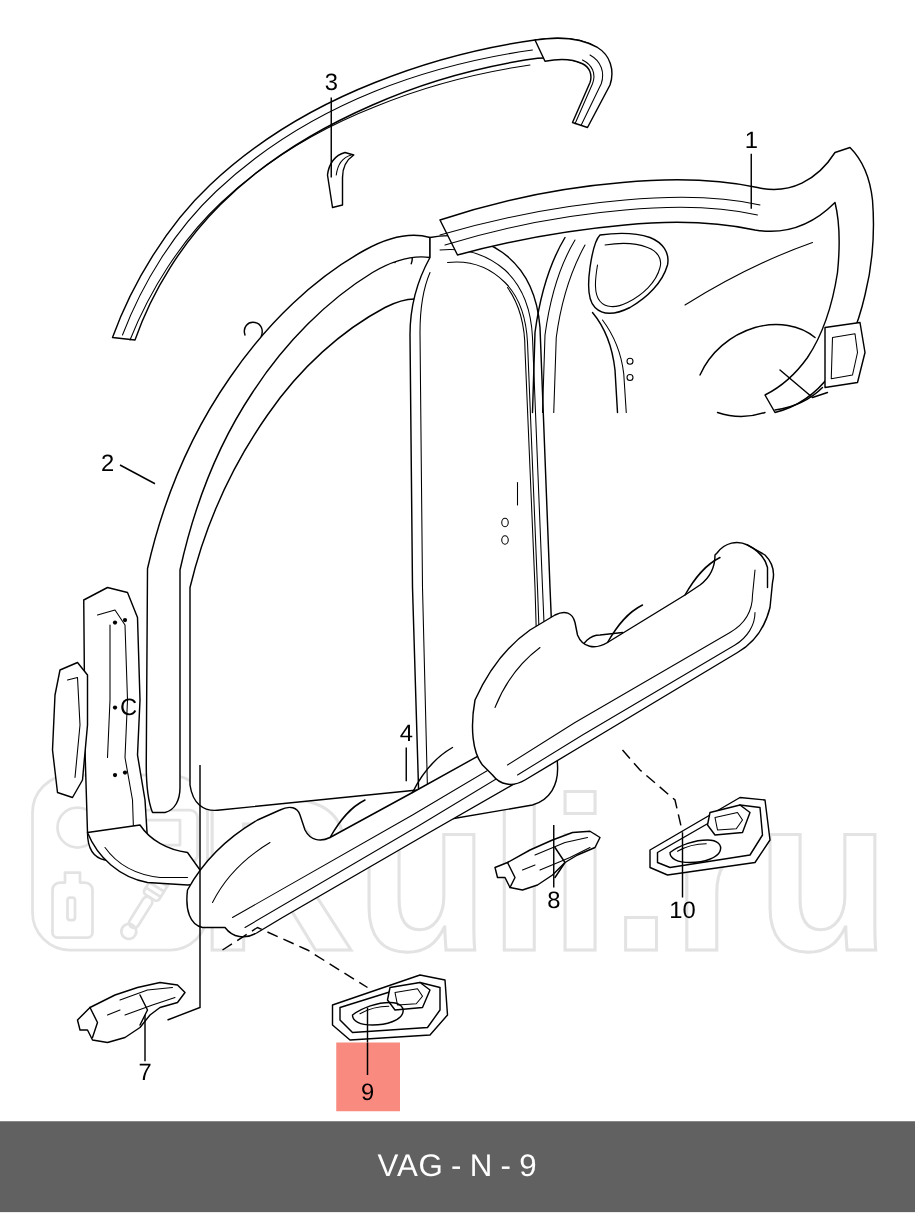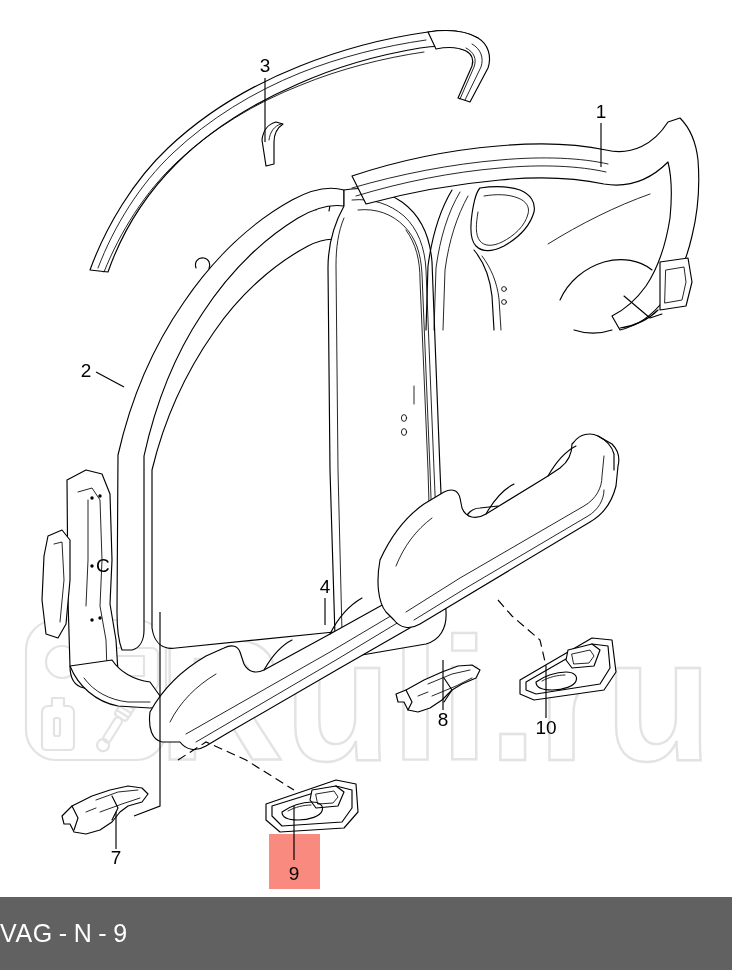--- a/index.html
+++ b/index.html
@@ -94,21 +94,21 @@
   }
   #footer-bar {
     position: absolute;
     left: 0;
     top: 897px;
     width: 732px;
     height: 73px;
     background: #616161;
     display: flex;
     align-items: center;
-    justify-content: flex-start;
+    justify-content: center;
   }
   #footer-inner {
     display: flex;
     align-items: baseline;
     color: #ffffff;
     font-size: 25px;
     letter-spacing: 0.6px;
   }
   #footer-brand { margin-right: 6px; }
   #footer-sep { margin-right: 6px; }

